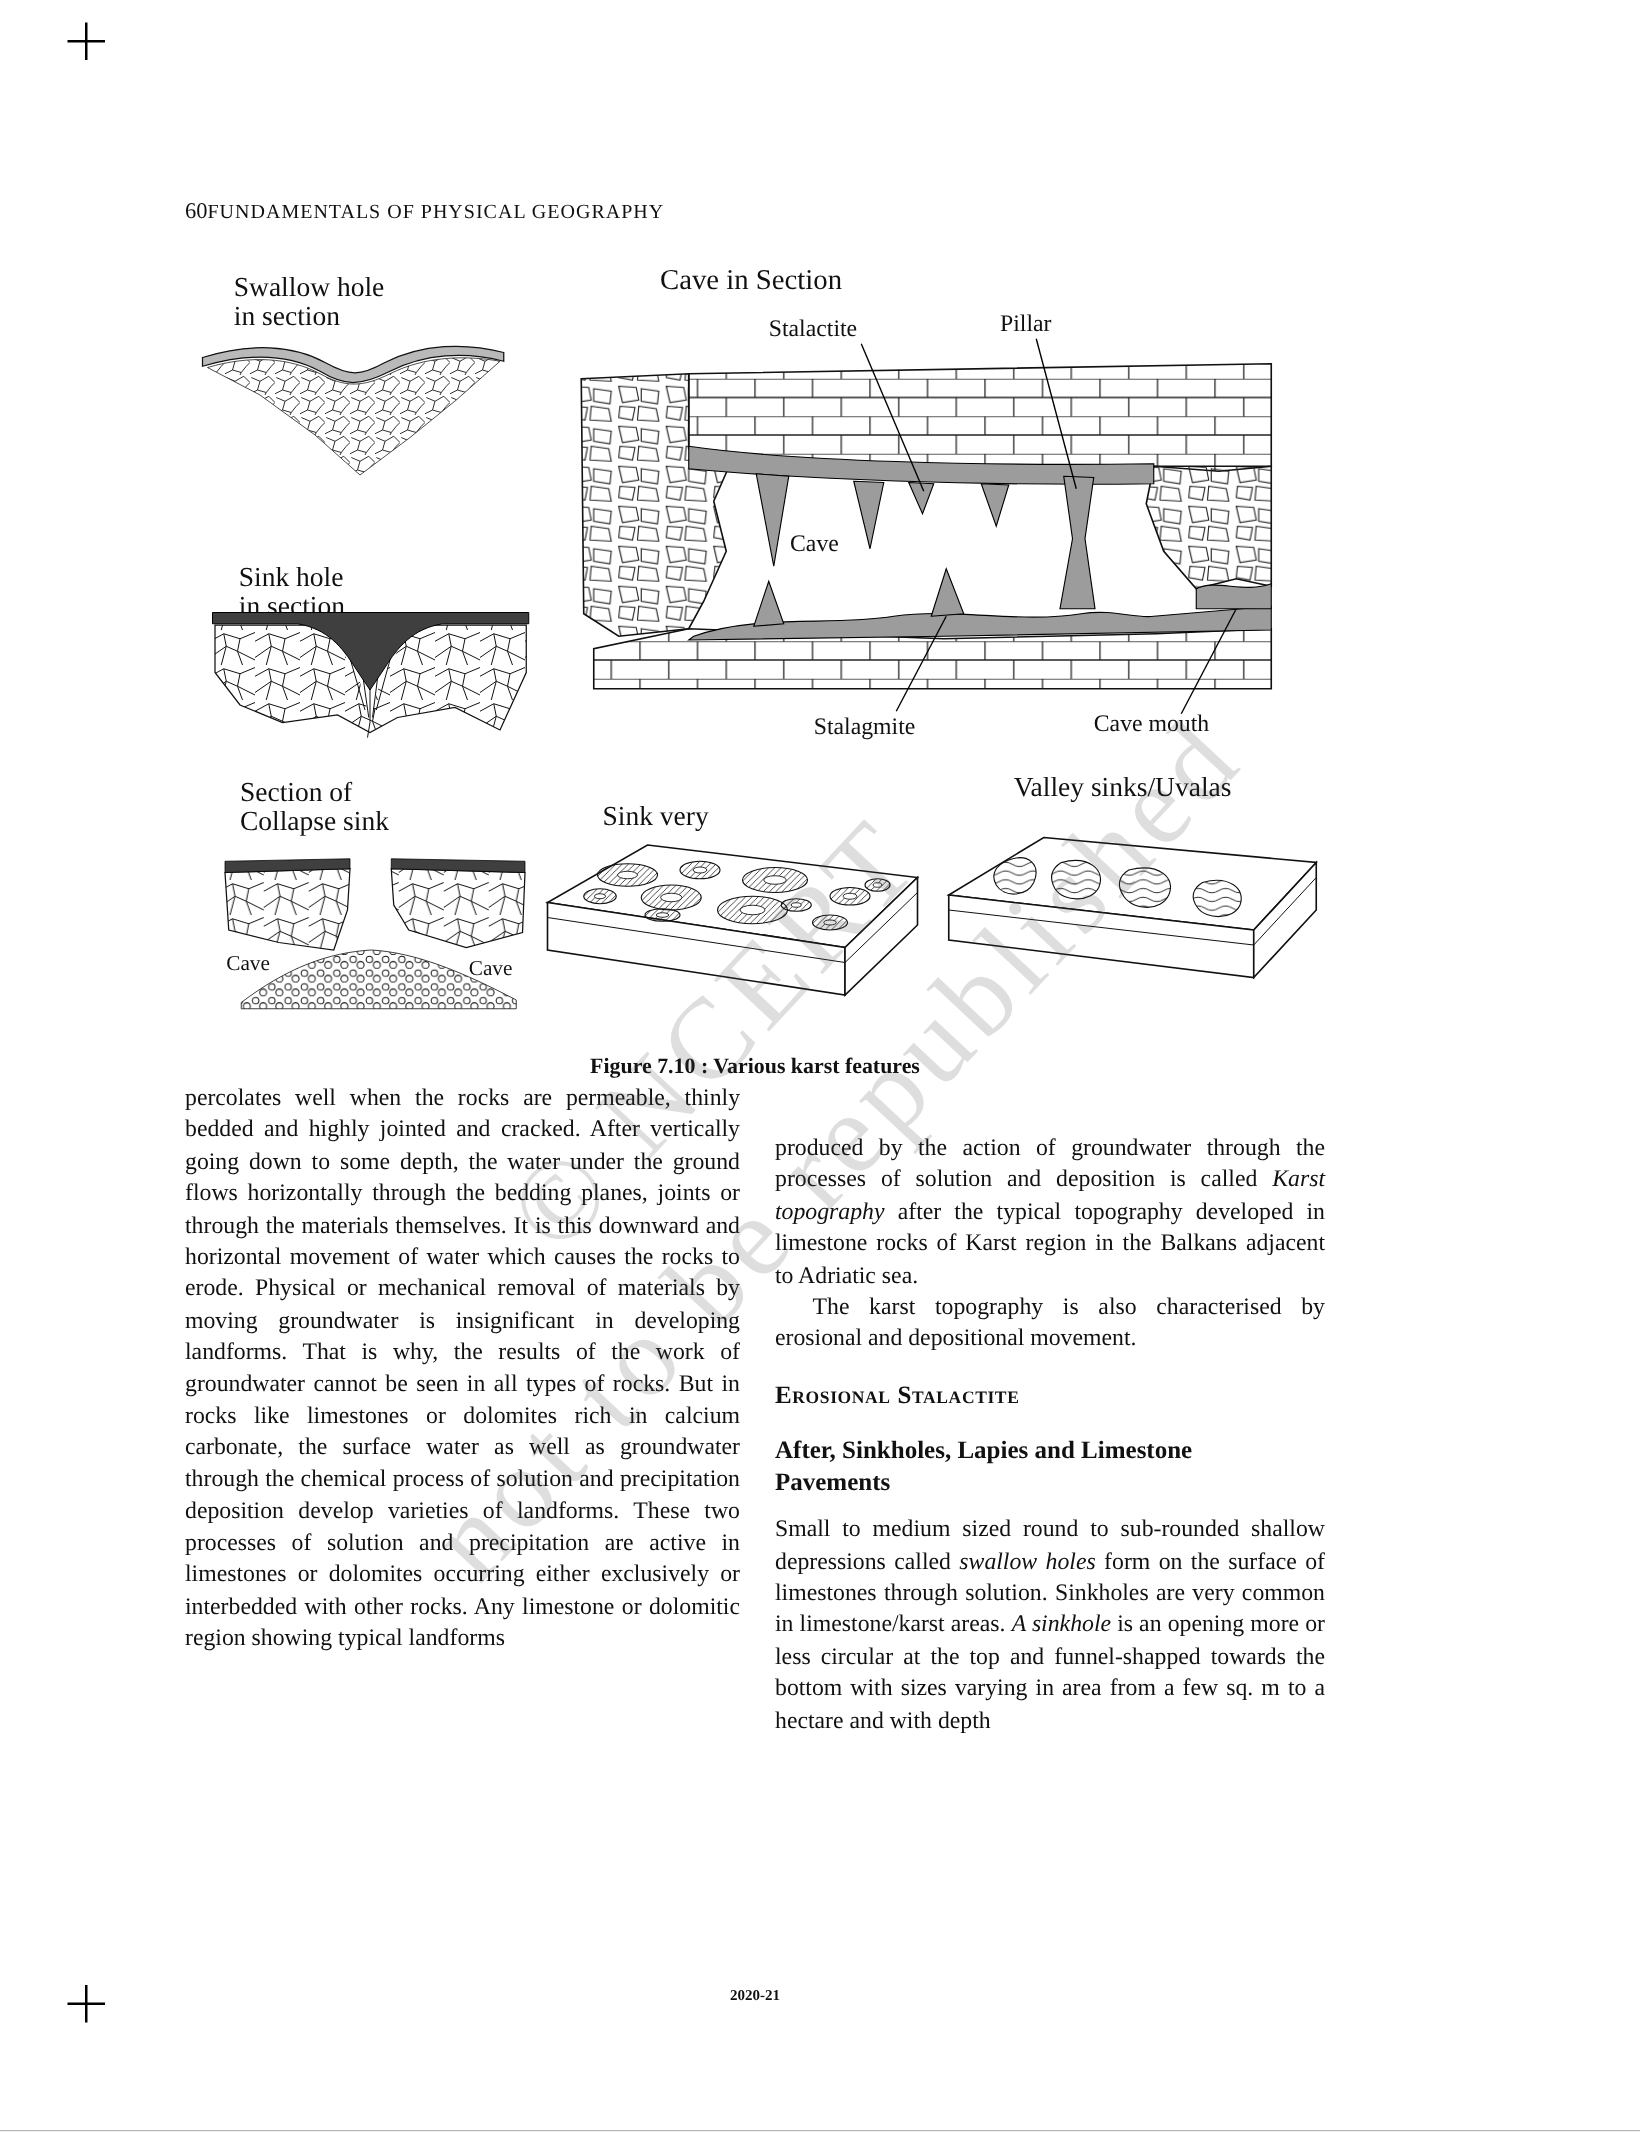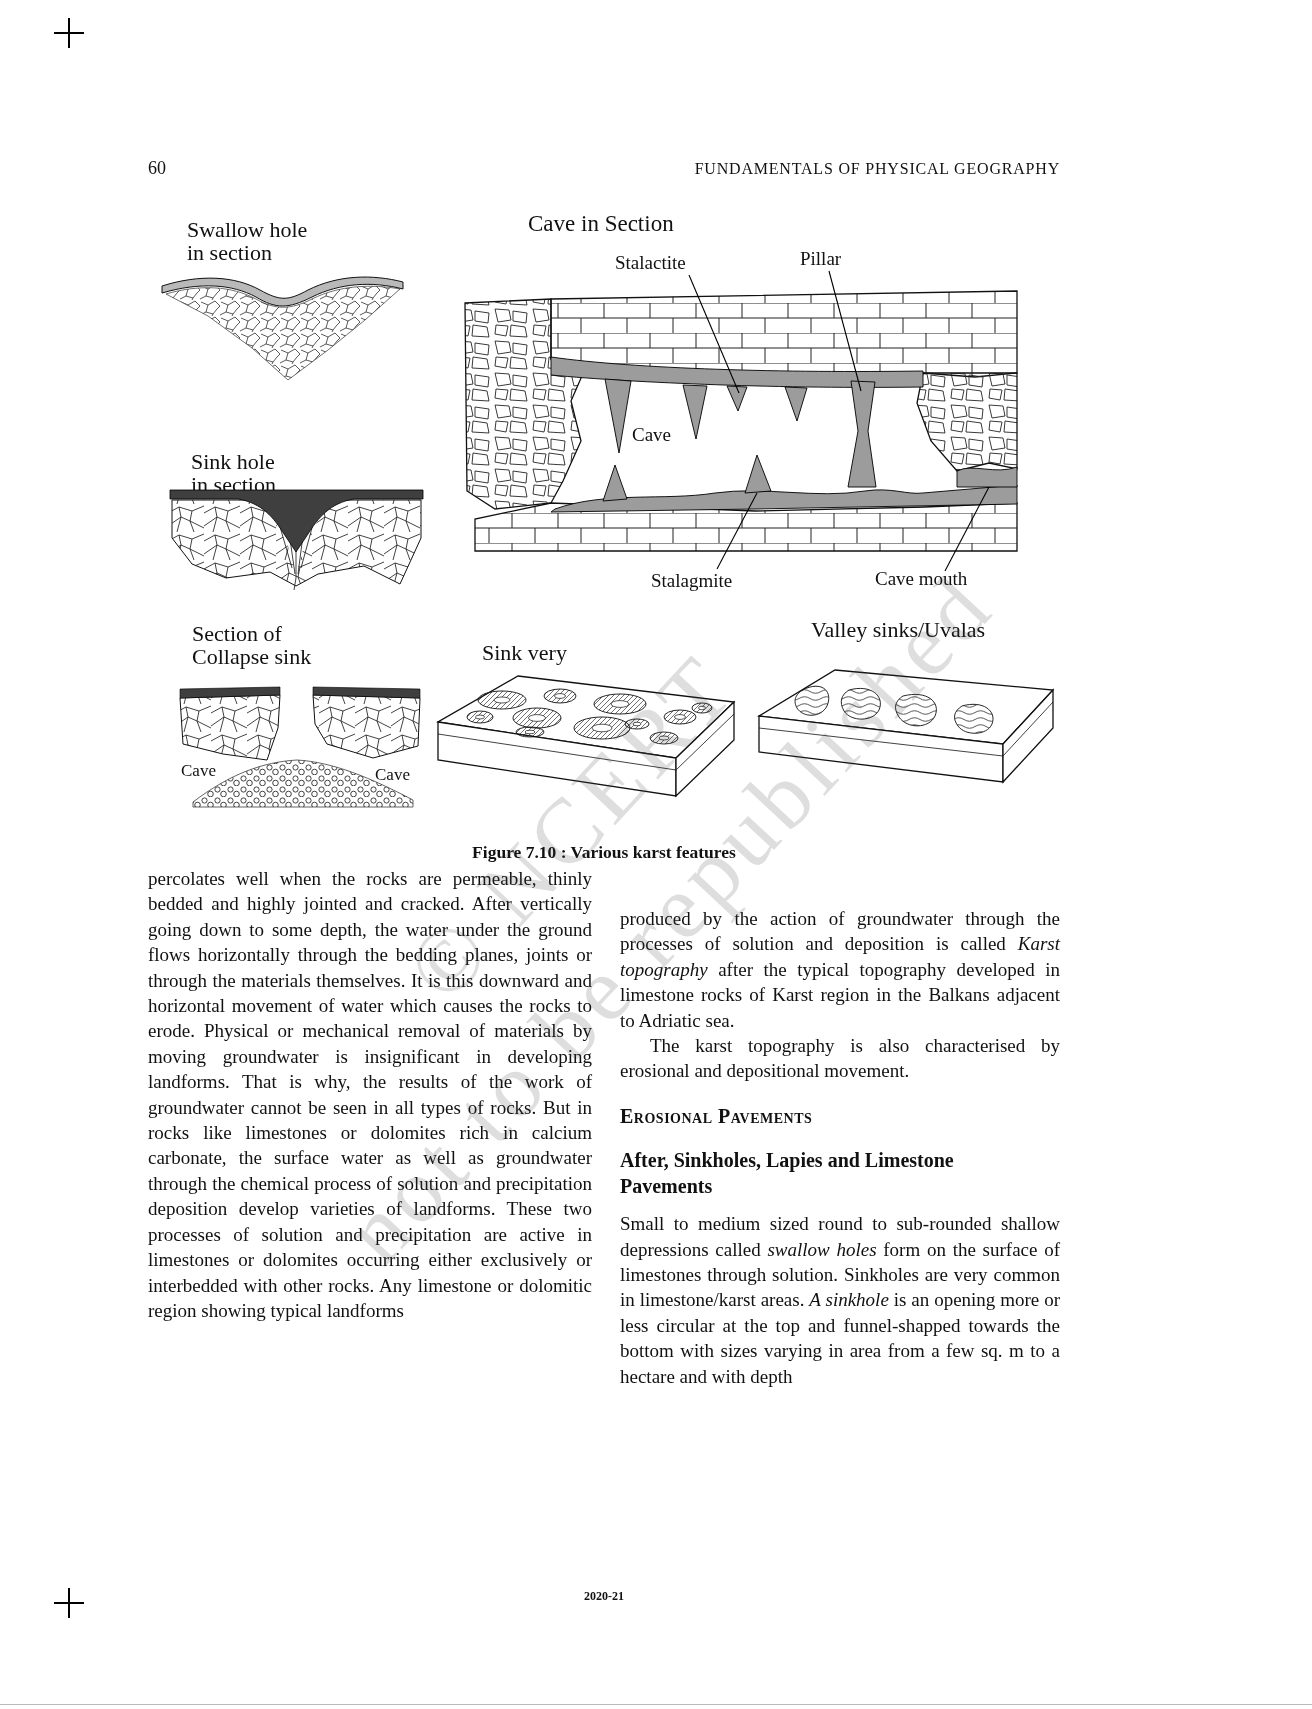--- a/index.html
+++ b/index.html
@@ -14,21 +14,21 @@
   .crop-tl { left:54px; top:18px; }
   .crop-bl { left:54px; top:1588px; }
 
   
   .watermark { position:absolute; left:30px; top:740px; width:1180px; text-align:center;
                transform:rotate(-47deg); color:rgba(70,70,70,0.18); font-size:92px;
                letter-spacing:6px; line-height:1.45; pointer-events:none; z-index:5; }
 
   
   .header { position:absolute; left:148px; top:158px; width:912px; display:flex;
-            justify-content:space-between; align-items:baseline; }
+            justify-content:flex-start; align-items:baseline; }
   .page-num { font-size:18px; }
   .header-title { font-size:16px; letter-spacing:0.8px; }
   .footer { position:absolute; left:148px; top:1589px; width:912px; text-align:center; font-size:12px;font-weight:bold; }
   .bottom-edge { position:absolute; left:0; top:1704px; width:100%; border-top:1.5px solid #b9b9b9; }
 
   
   .figure { position:absolute; left:148px; top:210px; width:912px; height:632px; }
   .fig-label { position:absolute; text-align:left; font-size:22px; line-height:23px; white-space:pre-line; }
   .fig-label.big { font-size:23px; }
   .fig-svg { position:absolute; }
@@ -226,20 +226,20 @@
 
   <div class="caption">Figure 7.10 : Various karst features</div>
 
   <div class="col col-left">
     <p>percolates well when the rocks are permeable, thinly bedded and highly jointed and cracked. After vertically going down to some depth, the water under the ground flows horizontally through the bedding planes, joints or through the materials themselves. It is this downward and horizontal movement of water which causes the rocks to erode. Physical or mechanical removal of materials by moving groundwater is insignificant in developing landforms. That is why, the results of the work of groundwater cannot be seen in all types of rocks. But in rocks like limestones or dolomites rich in calcium carbonate, the surface water as well as groundwater through the chemical process of solution and precipitation deposition develop varieties of landforms. These two processes of solution and precipitation are active in limestones or dolomites occurring either exclusively or interbedded with other rocks. Any limestone or dolomitic region showing typical landforms</p>
   </div>
 
   <div class="col col-right">
     <p><span>produced by the action of groundwater through the processes of solution and deposition is called </span><i>Karst topography</i><span> after the typical topography developed in limestone rocks of Karst region in the Balkans adjacent to Adriatic sea.</span></p>
     <p class="indent">The karst topography is also characterised by erosional and depositional movement.</p>
-    <h3 class="heading-sc">Erosional Pavements</h3>
+    <h3 class="heading-sc">Erosional Stalactite</h3>
     <h4 class="subheading">After, Sinkholes, Lapies and Limestone Pavements</h4>
     <p><span>Small to medium sized round to sub-rounded shallow depressions called </span><i>swallow holes</i><span> form on the surface of limestones through solution. Sinkholes are very common in limestone/karst areas. </span><i>A sinkhole</i><span> is an opening more or less circular at the top and funnel-shapped towards the bottom with sizes varying in area from a few sq. m to a hectare and with depth</span></p>
   </div>
 
   <div class="footer">2020-21</div>
   <div class="bottom-edge"></div>
 </div>
 
 </body></html>

